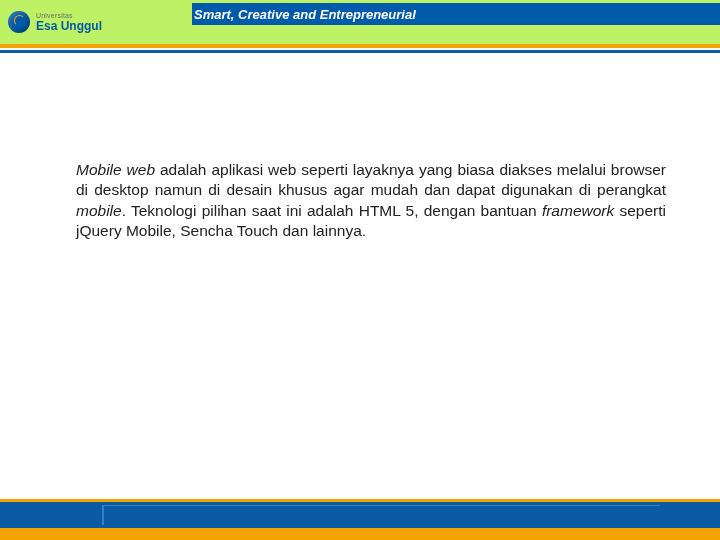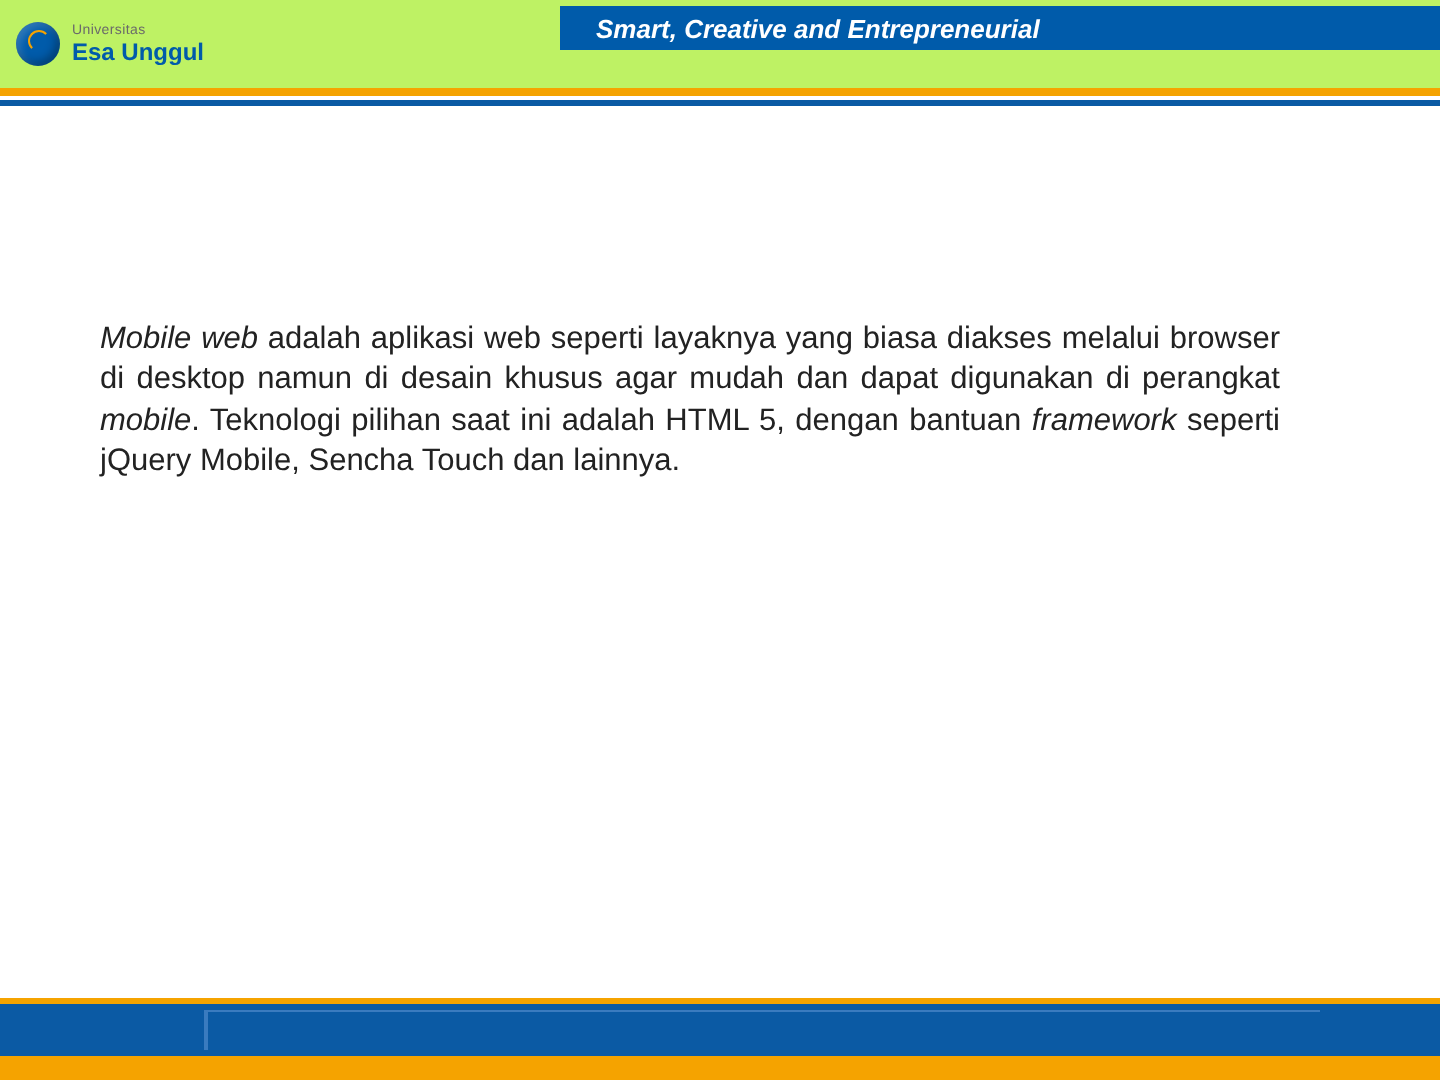--- a/index.html
+++ b/index.html
@@ -16,31 +16,31 @@
   }
   .logo-badge::before {
     content:""; position:absolute; left:6px; top:4px; width:9px; height:9px;
     border:1.5px solid #f5a300; border-right-color:transparent; border-bottom-color:transparent;
     border-radius:50%;
   }
   .logo-text .uni { font-size: 7px; color: #6a6a6a; letter-spacing: .2px; }
   .logo-text .name { font-size: 12px; font-weight: bold; color: #005baa; }
 
   .tagline-bar {
-    position: absolute; top: 3px; right: 0; height: 22px; width: 440px;
-    background: #005baa; display: flex; align-items: center; padding-left: 18px;
+    position: absolute; top: 3px; right: 0; height: 22px; width: 528px;
+    background: #005baa; display: flex; align-items: center; padding-left: 2px;
   }
   .tagline-bar span { color: #fff; font-style: italic; font-weight: bold; font-size: 13px; }
 
   .gold-divider { width: 100%; height: 4px; background: #f5a300; }
   .thin-blue { width: 100%; height: 3px; background: #0b5aa4; margin-top: 2px; }
 
   
   .body-text {
-    position: absolute; left: 50px; top: 160px; width: 590px;
+    position: absolute; left: 76px; top: 160px; width: 590px;
     color: #222; font-size: 15.5px; line-height: 1.32;
     text-align: justify; text-justify: inter-word;
   }
   .body-text em { font-style: italic; }
 
   
   .footer {
     position: absolute; left: 0; bottom: 0; width: 100%;
   }
   .footer .thin-gold { height: 3px; width: 100%; background: #f5a300; }

